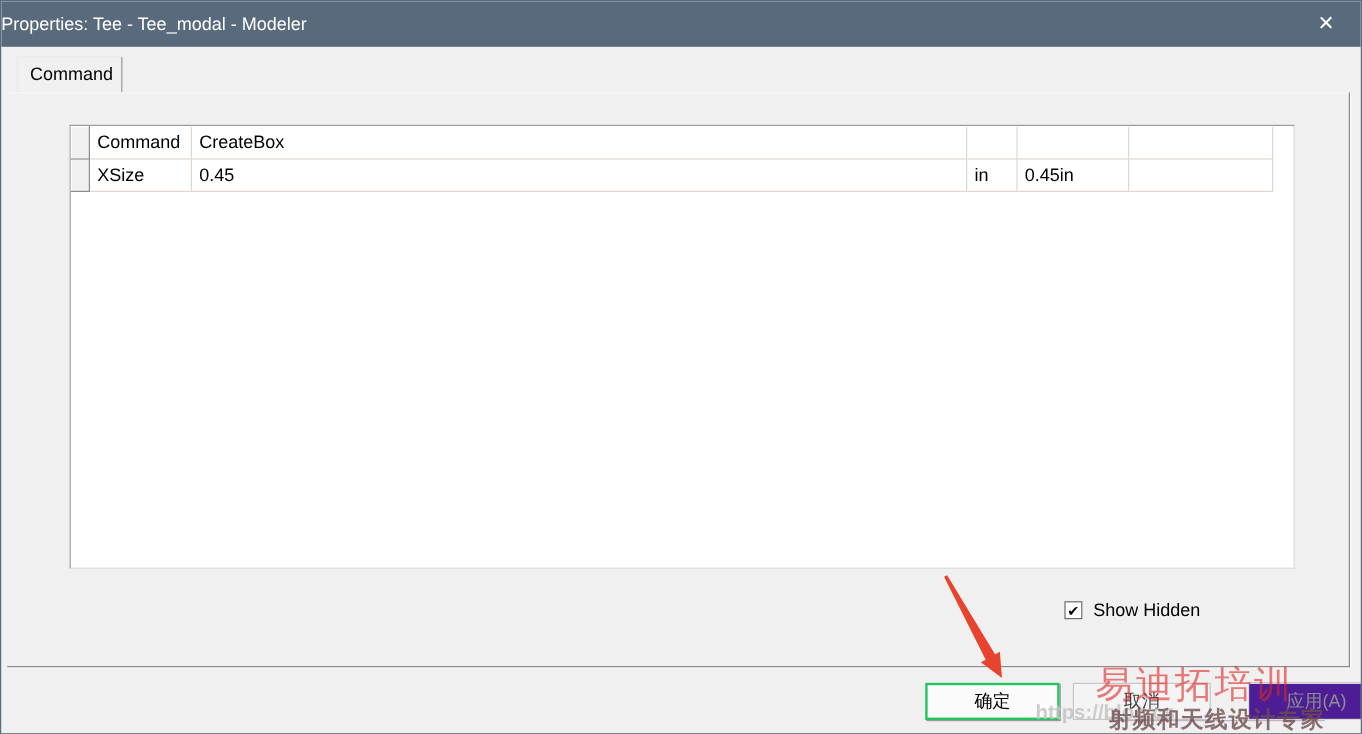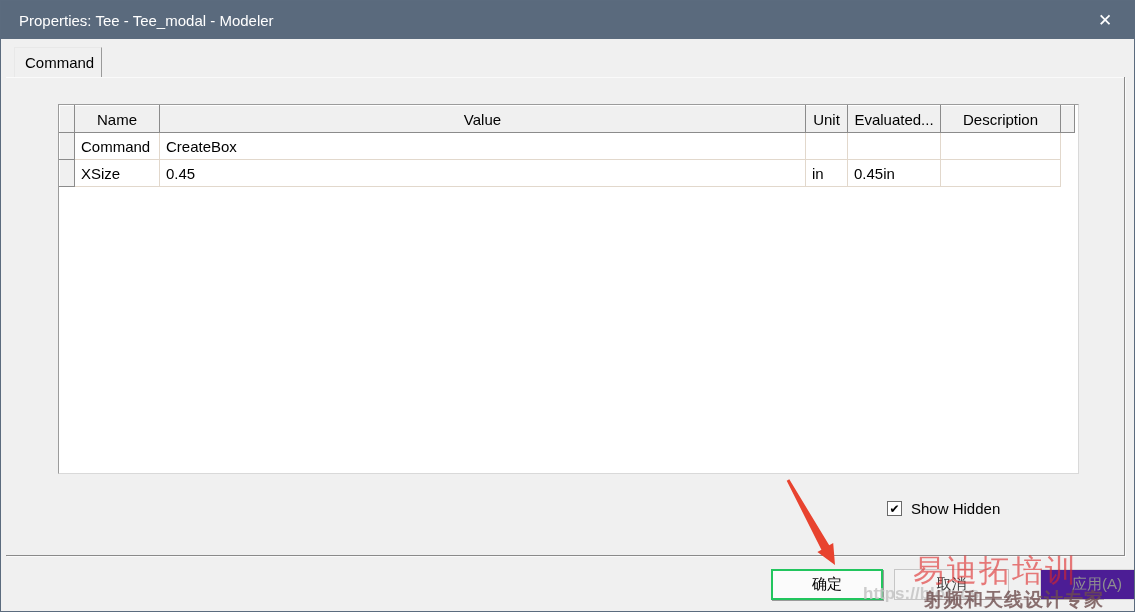--- a/index.html
+++ b/index.html
@@ -5,21 +5,21 @@
   * { margin:0; padding:0; box-sizing:border-box; }
   html,body { width:1135px; height:612px; overflow:hidden; }
   body {
     font-family:"Liberation Sans","DejaVu Sans",sans-serif;
     background:#f0f0f0; position:relative;
     border:1px solid #5b6b7e;
   }
   .titlebar {
     position:absolute; left:0; top:0; width:1133px; height:38px;
     background:#5a6a7d; color:#ffffff; display:flex; align-items:center;
-    padding-left:18px; font-size:15px;
+    font-size:15px;
   }
   .close-btn {
     position:absolute; right:14px; top:0; height:38px; width:30px;
     display:flex; align-items:center; justify-content:center;
     color:#ffffff; font-size:17px; cursor:pointer;
   }
   .tab {
     position:absolute; left:13px; top:46px; width:88px; height:30px;
     background:#f0f0f0; border:1px solid #9a9a9a; border-bottom:none;
     border-top-color:#e8e8e8; border-left-color:#e8e8e8;
@@ -98,29 +98,20 @@
     <colgroup>
       <col style="width:15px">
         <col style="width:85px">
         <col style="width:646px">
       <col style="width:42px">
         <col style="width:93px">
         <col style="width:120px">
         <col style="width:14px">
     </colgroup>
     <tbody>
-        <tr>
-      <th class="sel"></th>
-      <th class="hdr">Name</th>
-      <th class="hdr">Value</th>
-      <th class="hdr">Unit</th>
-      <th class="hdr">Evaluated...</th>
-      <th class="hdr">Description</th>
-      <th class="hdr"></th>
-    </tr>
     <tr>
       <td class="sel"></td>
       <td class="cell">Command</td>
       <td class="cell">CreateBox</td>
       <td class="cell"></td>
       <td class="cell"></td>
       <td class="cell"></td>
       <td class="stub-cell"></td>
     </tr>
     <tr>

